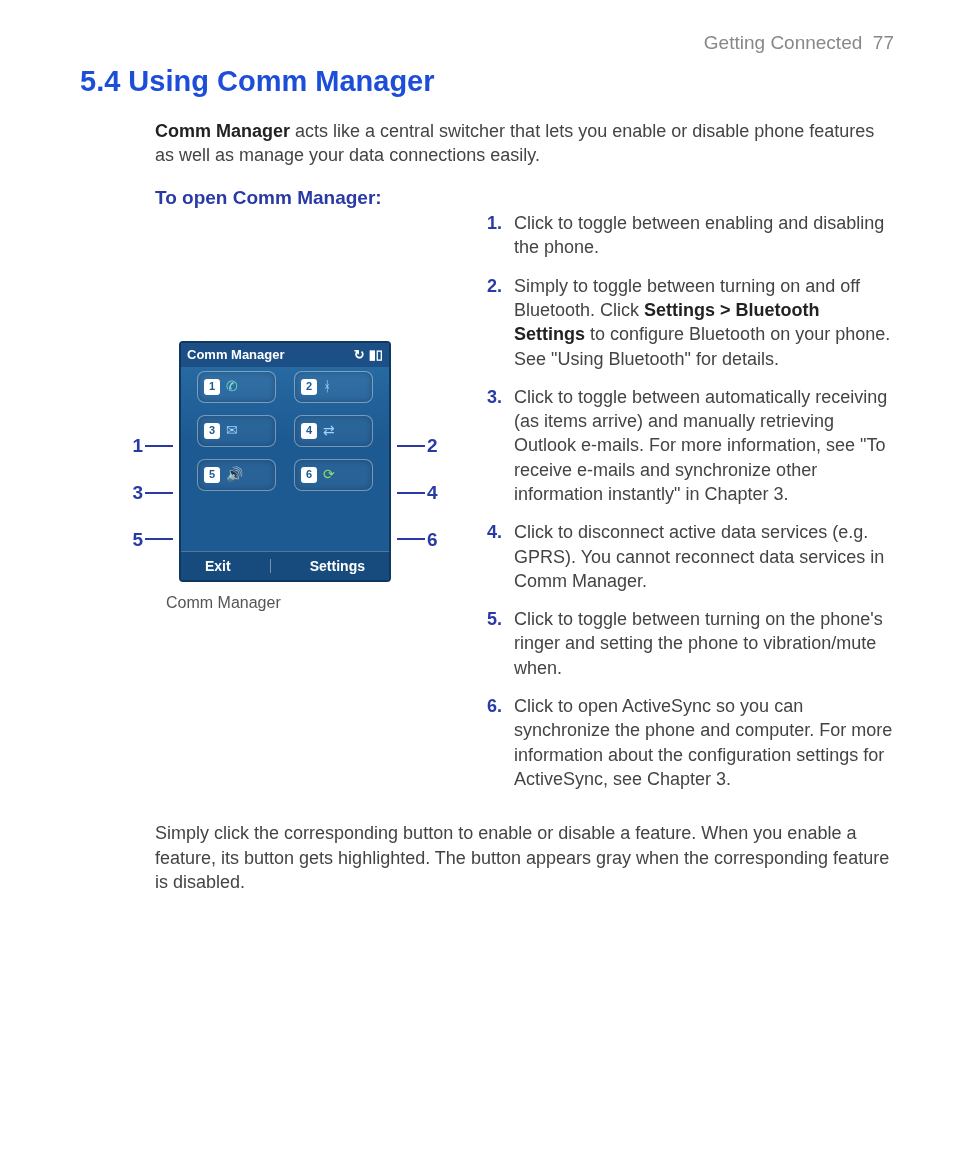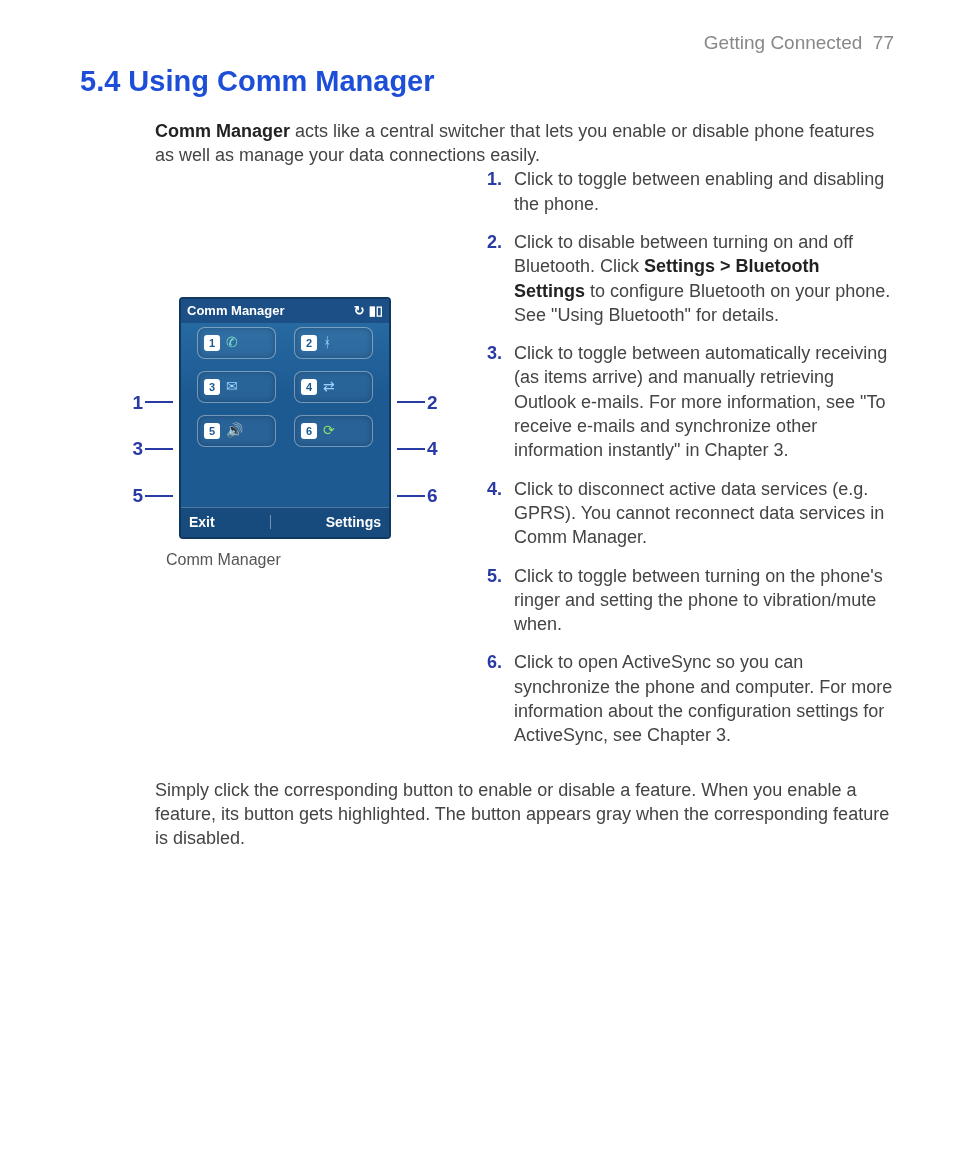--- a/index.html
+++ b/index.html
@@ -75,21 +75,21 @@
     background:#fff; color:#1d5a92; font-weight:bold; font-size:11px;
     width:16px; height:16px; border-radius:3px; display:flex; align-items:center; justify-content:center;
   }
   .phone .tile .icn { color:#7fe3c8; font-size:14px; }
   .phone .tile .icn.blue { color:#9fd2ff; }
   .phone .tile .icn.yellow { color:#ffd96b; }
   .phone .tile .icn.green { color:#8ee06a; }
   .phone .softbar {
     background: linear-gradient(#174a7d,#174a7d);
     display:flex; justify-content:space-between; align-items:center;
-    padding:5px 8px; font-size:14px; font-weight:bold;
+    padding:5px 24px; font-size:14px; font-weight:bold;
     border-top:1px solid rgba(255,255,255,0.25);
   }
   .phone .softbar .divider { width:1px; height:14px; background:rgba(255,255,255,0.4);}
   .caption { text-align:left; padding:10px 0 0 46px; font-size:16px; color:#555;}
 
   
   .num-list { }
   .num-item { display:flex; gap:12px; margin-bottom:14px; }
   .num-item .n { color:#2a3aa5; font-weight:bold; font-size:18px; width:20px; flex:0 0 20px; text-align:right;}
   .num-item .t { flex:1; }
@@ -104,20 +104,21 @@
   <span>Getting Connected</span>&nbsp;&nbsp;<span>77</span>
 </div>
 
 <h1 class="section-title">5.4 Using Comm Manager</h1>
 
 <div class="indent-block intro">
   <b>Comm Manager</b><span> acts like a central switcher that lets you enable or disable phone features as well as manage your data connections easily.</span>
 </div>
 
 <div class="indent-block">
+  <div class="sub-heading">To open Comm Manager:</div>
 </div>
 
 <div class="two-col indent-block" style="margin-left:40px;">
   <div class="left-col">
     <div class="phone-wrap">
 
       <div class="callout-col" style="align-items:flex-end; margin-top:62px;">
         <div class="row">
             <span>1</span>
             <span class="callout-line"></span>
@@ -192,21 +193,21 @@
   </div>
 
   <div class="right-col">
     <div class="num-list">
       <div class="num-item">
         <div class="n">1.</div>
         <div class="t">Click to toggle between enabling and disabling the phone.</div>
       </div>
       <div class="num-item">
         <div class="n">2.</div>
-        <div class="t"><span>Click to disable between turning on and off Bluetooth. Click </span><b>Settings &gt; Bluetooth Settings</b><span> to configure Bluetooth on your phone. See "Using Bluetooth" for details.</span></div>
+        <div class="t"><span>Simply to toggle between turning on and off Bluetooth. Click </span><b>Settings &gt; Bluetooth Settings</b><span> to configure Bluetooth on your phone. See "Using Bluetooth" for details.</span></div>
       </div>
       <div class="num-item">
         <div class="n">3.</div>
         <div class="t">Click to toggle between automatically receiving (as items arrive) and manually retrieving Outlook e-mails. For more information, see "To receive e-mails and synchronize other information instantly" in Chapter 3.</div>
       </div>
       <div class="num-item">
         <div class="n">4.</div>
         <div class="t">Click to disconnect active data services (e.g. GPRS). You cannot reconnect data services in Comm Manager.</div>
       </div>
       <div class="num-item">

